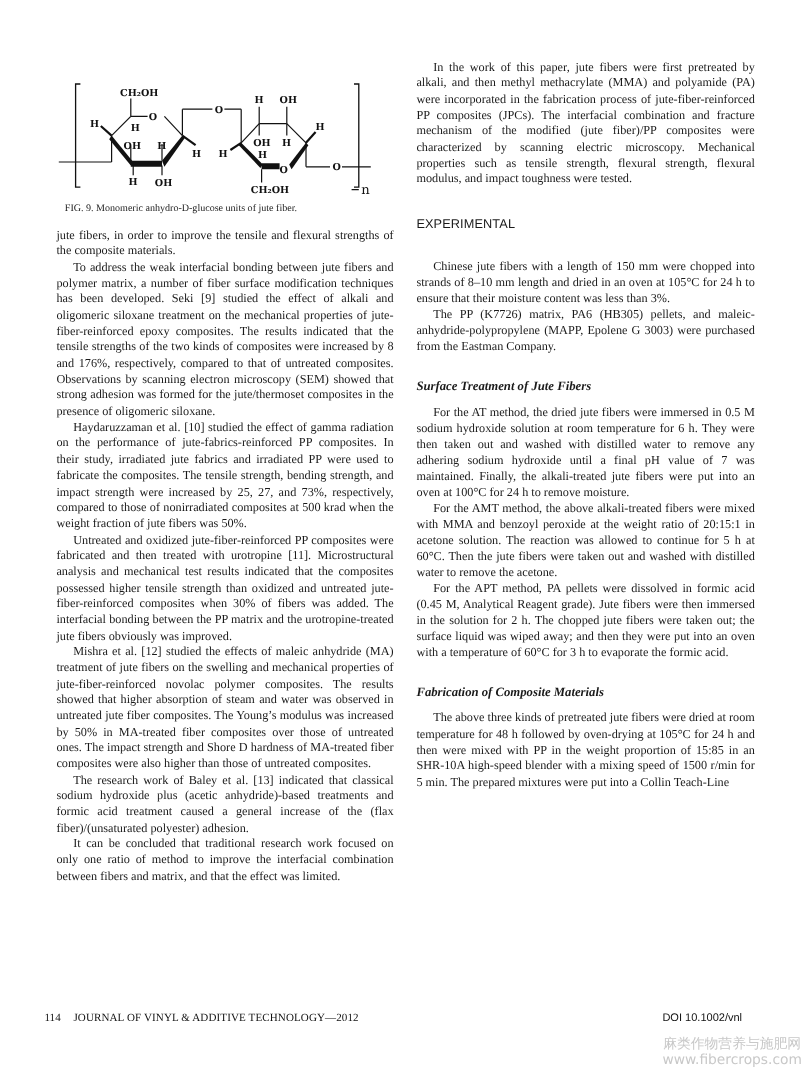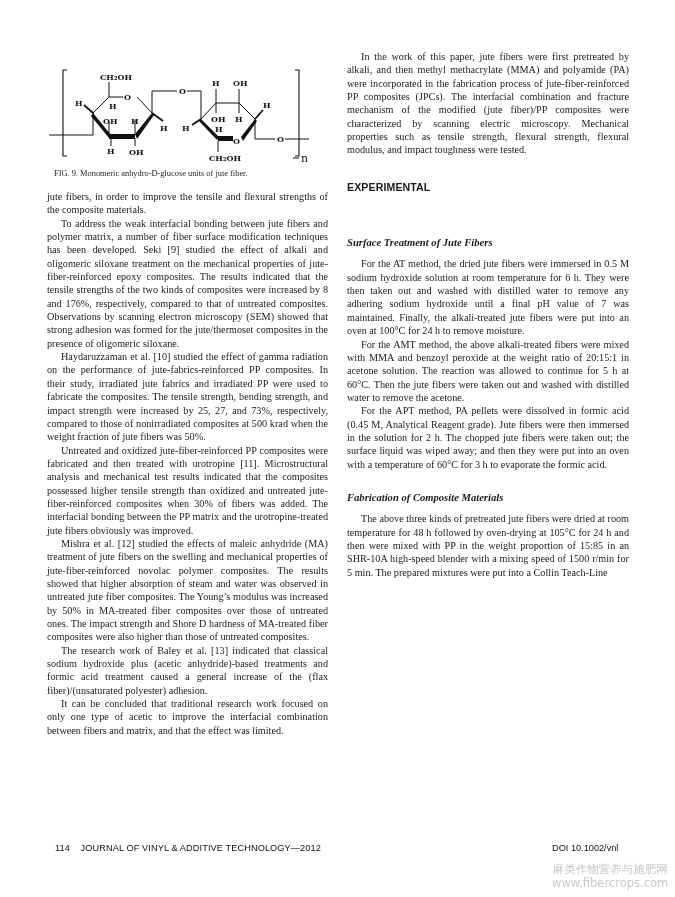--- a/index.html
+++ b/index.html
@@ -6,26 +6,26 @@
   body { width: 675px; height: 897px; position: relative; overflow: hidden;
          font-family: "Liberation Serif", "DejaVu Serif", serif; color: #1a1a1a; }
   .col { position: absolute; font-size: 10.2px; line-height: 13.35px; text-align: justify; }
   .col-left { left: 47px; top: 58px; width: 281px; }
   .col-right { left: 347px; top: 50px; width: 282px; }
   .figure { position: relative; width: 281px; height: 110px; }
   .figure svg { position: absolute; left: -10px; top: 0; }
   .caption { font-size: 8.4px; line-height: 11px; text-align: left; margin-left: 7px; margin-top: 0px; color: #222; }
   p { margin: 0; text-indent: 14px; }
   p.noindent { text-indent: 0; }
-  .section-head { font-family: "Liberation Sans", "DejaVu Sans", sans-serif; font-weight: bold; font-size: 10.6px; margin: 24px 0 0 0; letter-spacing: 0.1px; }
+  .section-head { font-family: "Liberation Sans", "DejaVu Sans", sans-serif; font-weight: normal; font-size: 10.6px; margin: 24px 0 0 0; letter-spacing: 0.1px; }
   .subsection-head { font-style: italic; font-size: 10.6px; margin: 0; }
   .gap-l { height: 20px; }
   .gap-m { height: 14px; }
   .gap-s { height: 8px; }
-  .footer-left { position: absolute; left: 55px; top: 843px; font-family: Liberation Sans, sans-serif; font-size: 9.2px; color: #111; letter-spacing: 0.1px; }
+  .footer-left { position: absolute; left: 37px; top: 843px; font-family: Liberation Serif, serif; font-size: 9.2px; color: #111; letter-spacing: 0.1px; }
   .footer-left .pg { margin-right: 8px; }
   .footer-right { position: absolute; left: 552px; top: 843px; font-family: Liberation Sans, sans-serif; font-size: 9.2px; color: #111; }
   .watermark { position: absolute; left: 552px; top: 862px; font-family: "DejaVu Sans", sans-serif; font-size: 11.5px; line-height: 14px; color: #c8c8c8; text-align: center; }
   svg text { font-family: "DejaVu Serif", serif; font-weight: bold; font-size: 8px; fill: #111; }
 </style>
 </head>
 <body>
 
 <div class="col col-left">
   <div class="figure">
@@ -102,30 +102,32 @@
   </div>
   <div class="caption">FIG. 9.   Monomeric anhydro-D-glucose units of jute fiber.</div>
 
   <div style="height:11px"></div>
   <p class="noindent">jute fibers, in order to improve the tensile and flexural strengths of the composite materials.</p>
   <p>To address the weak interfacial bonding between jute fibers and polymer matrix, a number of fiber surface modification techniques has been developed. Seki [9] studied the effect of alkali and oligomeric siloxane treatment on the mechanical properties of jute-fiber-reinforced epoxy composites. The results indicated that the tensile strengths of the two kinds of composites were increased by 8 and 176%, respectively, compared to that of untreated composites. Observations by scanning electron microscopy (SEM) showed that strong adhesion was formed for the jute/thermoset composites in the presence of oligomeric siloxane.</p>
   <p>Haydaruzzaman et al. [10] studied the effect of gamma radiation on the performance of jute-fabrics-reinforced PP composites. In their study, irradiated jute fabrics and irradiated PP were used to fabricate the composites. The tensile strength, bending strength, and impact strength were increased by 25, 27, and 73%, respectively, compared to those of nonirradiated composites at 500 krad when the weight fraction of jute fibers was 50%.</p>
   <p>Untreated and oxidized jute-fiber-reinforced PP composites were fabricated and then treated with urotropine [11]. Microstructural analysis and mechanical test results indicated that the composites possessed higher tensile strength than oxidized and untreated jute-fiber-reinforced composites when 30% of fibers was added. The interfacial bonding between the PP matrix and the urotropine-treated jute fibers obviously was improved.</p>
   <p>Mishra et al. [12] studied the effects of maleic anhydride (MA) treatment of jute fibers on the swelling and mechanical properties of jute-fiber-reinforced novolac polymer composites. The results showed that higher absorption of steam and water was observed in untreated jute fiber composites. The Young’s modulus was increased by 50% in MA-treated fiber composites over those of untreated ones. The impact strength and Shore D hardness of MA-treated fiber composites were also higher than those of untreated composites.</p>
   <p>The research work of Baley et al. [13] indicated that classical sodium hydroxide plus (acetic anhydride)-based treatments and formic acid treatment caused a general increase of the (flax fiber)/(unsaturated polyester) adhesion.</p>
-  <p>It can be concluded that traditional research work focused on only one type of acetic to improve the interfacial combination between fibers and matrix, and that the effect was limited.</p>
+  <p>It can be concluded that traditional research work focused on only one ratio of method to improve the interfacial combination between fibers and matrix, and that the effect was limited.</p>
 </div>
 
 <div class="col col-right">
   <p>In the work of this paper, jute fibers were first pretreated by alkali, and then methyl methacrylate (MMA) and polyamide (PA) were incorporated in the fabrication process of jute-fiber-reinforced PP composites (JPCs). The interfacial combination and fracture mechanism of the modified (jute fiber)/PP composites were characterized by scanning electric microscopy. Mechanical properties such as tensile strength, flexural strength, flexural modulus, and impact toughness were tested.</p>
 
   <h2 class="section-head">EXPERIMENTAL</h2>
 
   <div class="gap-m"></div>
   <div class="gap-s"></div>
+  <p>Chinese jute fibers with a length of 150 mm were chopped into strands of 8–10 mm length and dried in an oven at 105°C for 24 h to ensure that their moisture content was less than 3%.</p>
+  <p>The PP (K7726) matrix, PA6 (HB305) pellets, and maleic-anhydride-polypropylene (MAPP, Epolene G 3003) were purchased from the Eastman Company.</p>
 
   <div class="gap-l"></div>
   <h3 class="subsection-head">Surface Treatment of Jute Fibers</h3>
   <div class="gap-s"></div>
   <p>For the AT method, the dried jute fibers were immersed in 0.5 M sodium hydroxide solution at room temperature for 6 h. They were then taken out and washed with distilled water to remove any adhering sodium hydroxide until a final pH value of 7 was maintained. Finally, the alkali-treated jute fibers were put into an oven at 100°C for 24 h to remove moisture.</p>
   <p>For the AMT method, the above alkali-treated fibers were mixed with MMA and benzoyl peroxide at the weight ratio of 20:15:1 in acetone solution. The reaction was allowed to continue for 5 h at 60°C. Then the jute fibers were taken out and washed with distilled water to remove the acetone.</p>
   <p>For the APT method, PA pellets were dissolved in formic acid (0.45 M, Analytical Reagent grade). Jute fibers were then immersed in the solution for 2 h. The chopped jute fibers were taken out; the surface liquid was wiped away; and then they were put into an oven with a temperature of 60°C for 3 h to evaporate the formic acid.</p>
 
   <div class="gap-l"></div>
   <h3 class="subsection-head">Fabrication of Composite Materials</h3>

